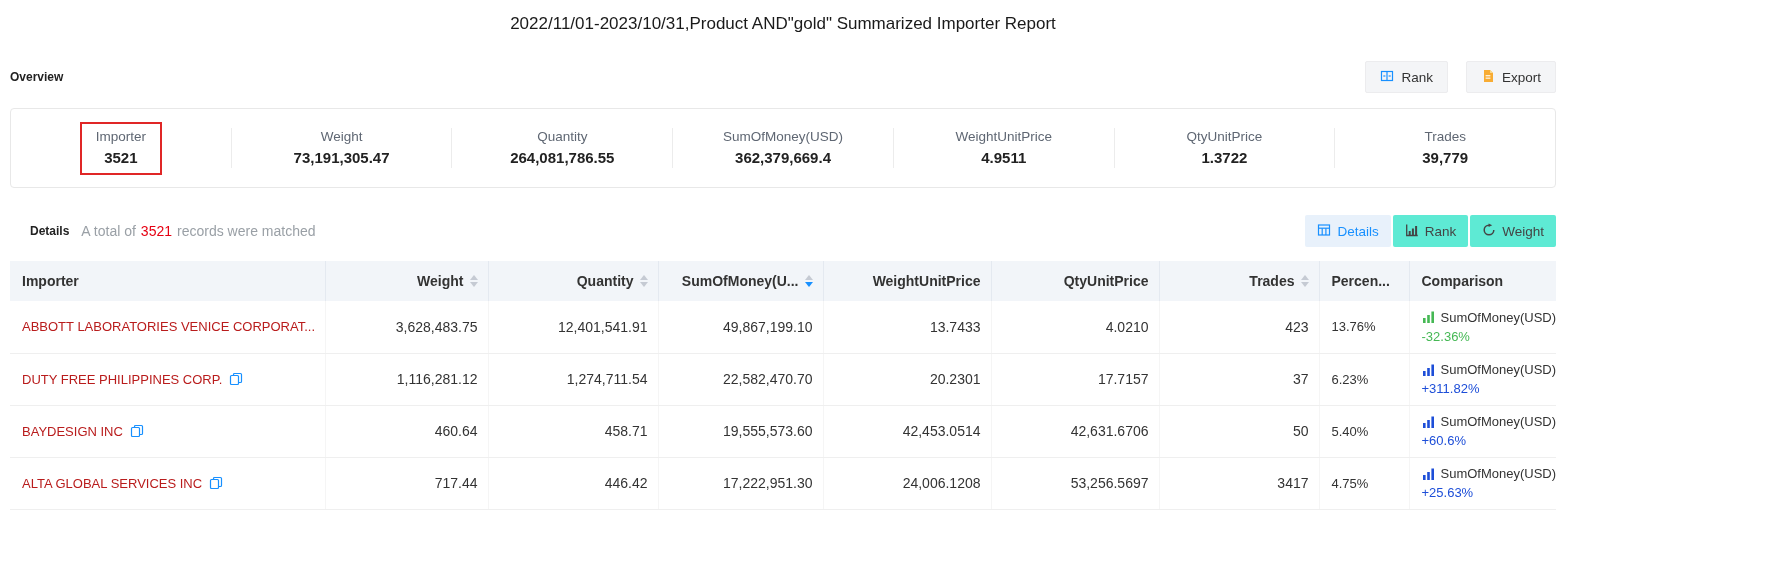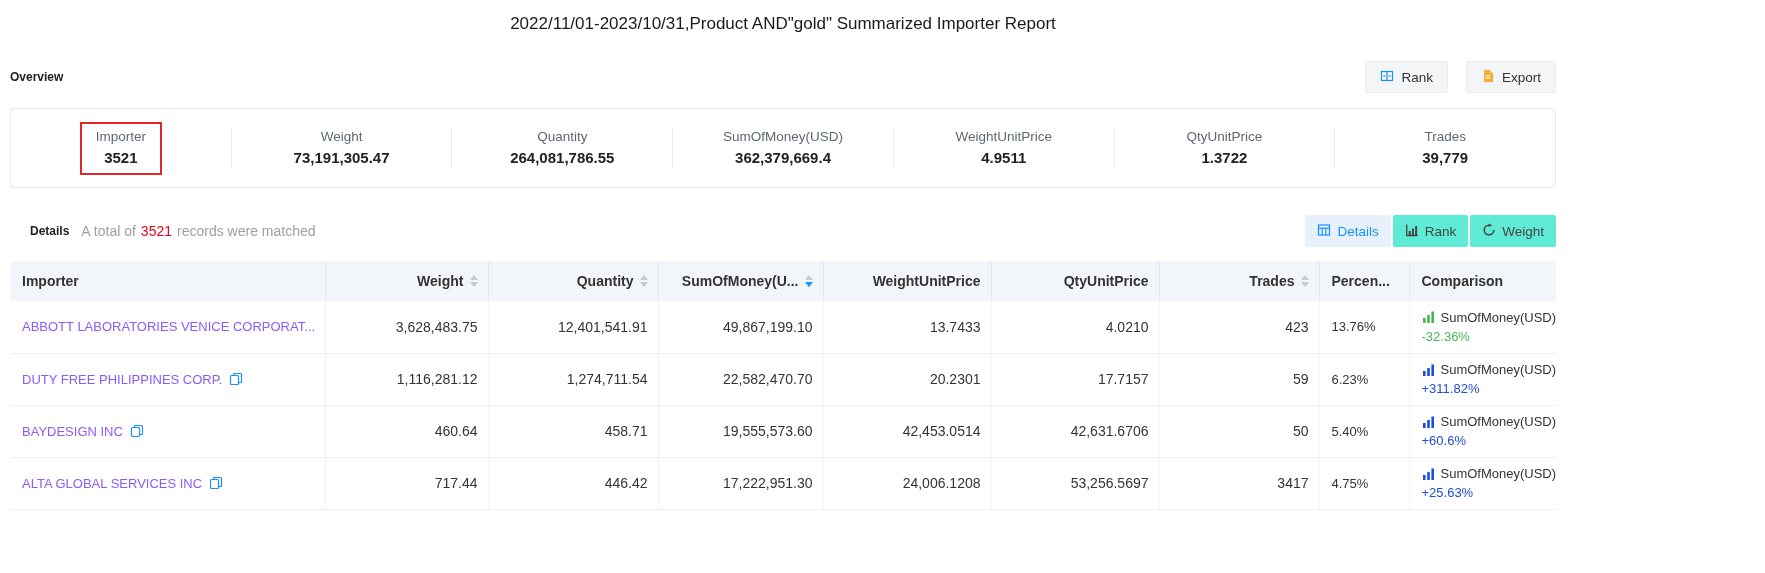--- a/index.html
+++ b/index.html
@@ -48,21 +48,21 @@
   th.al, td.al { padding-left: 12px; }
 
   .th-inner { display: inline-flex; align-items: center; }
   .sorter { display: inline-flex; flex-direction: column; gap: 2px; margin-left: 6px; }
   .caret { width: 0; height: 0; border-left: 4px solid transparent; border-right: 4px solid transparent; }
   .caret.up { border-bottom: 5px solid #c5cad3; }
   .caret.down { border-top: 5px solid #c5cad3; }
   .caret.down.on { border-top-color: #1890ff; }
 
   .imp-cell { display: flex; align-items: center; gap: 7px; overflow: hidden; }
-  .imp-name { font-size: 13px; color: #8b5cf6; cursor: pointer; }
+  .imp-name { font-size: 13px; color: #b91c1c; cursor: pointer; }
   .copy-icon { color: #1890ff; cursor: pointer; display: inline-flex; }
 
   td.pct { font-size: 13px; }
   .cmp-line { display: flex; align-items: center; gap: 5px; font-size: 13px; color: #333; line-height: 17px; }
   .cmp-change { font-size: 13px; line-height: 17px; margin-top: 2px; }
   .trend-down .cmp-ico, .trend-down.cmp-change { color: #45b854; }
   .trend-up .cmp-ico, .trend-up.cmp-change { color: #1d4ed8; }
   .cmp-ico { display: inline-flex; }
 </style>
 </head>
@@ -298,21 +298,21 @@
                   <use href="#ic-copy"></use>
                 </svg>
               </span>
             </div>
           </td>
         <td class="ar">1,116,281.12</td>
         <td class="ar">1,274,711.54</td>
         <td class="ar">22,582,470.70</td>
         <td class="ar">20.2301</td>
         <td class="ar">17.7157</td>
-        <td class="ar">59</td>
+        <td class="ar">37</td>
         <td class="al pct">6.23%</td>
         <td class="al">
           <div class="cmp-line trend-up">
               <span class="cmp-ico">
                 <svg class="ic14">
                   <use href="#ic-chart"></use>
                 </svg>
               </span>
               <span>SumOfMoney(USD)</span>
             </div>

